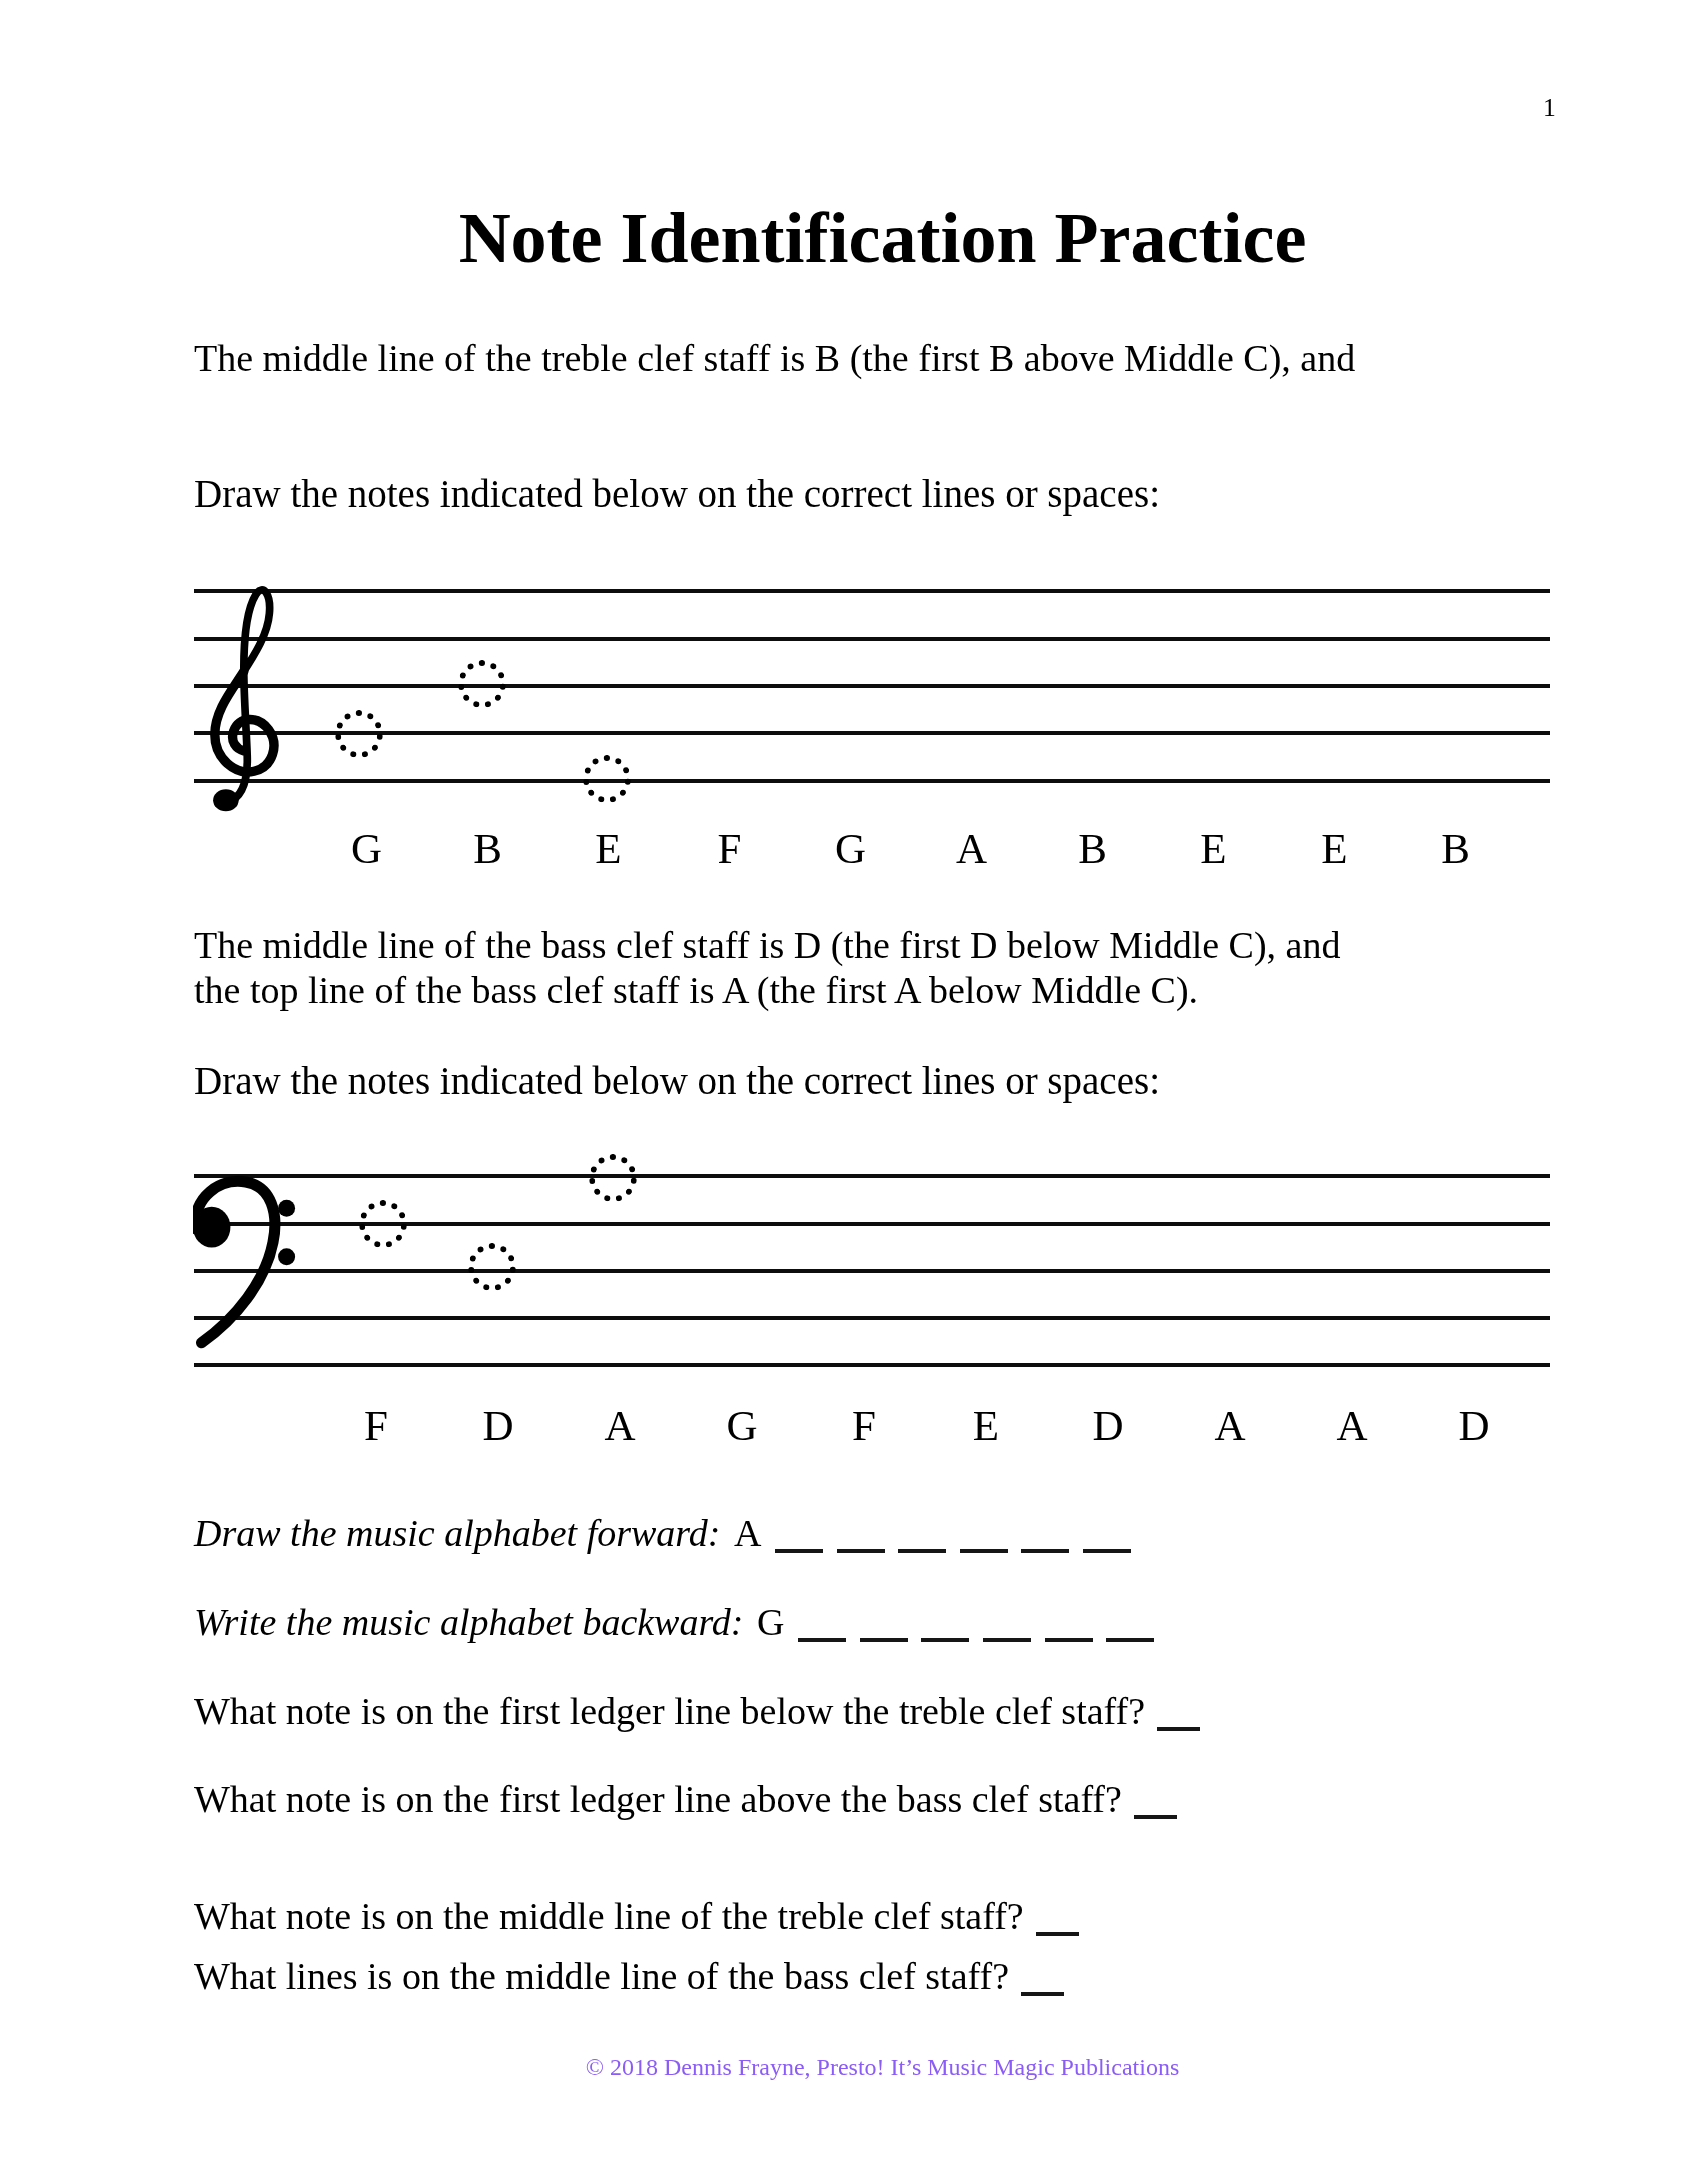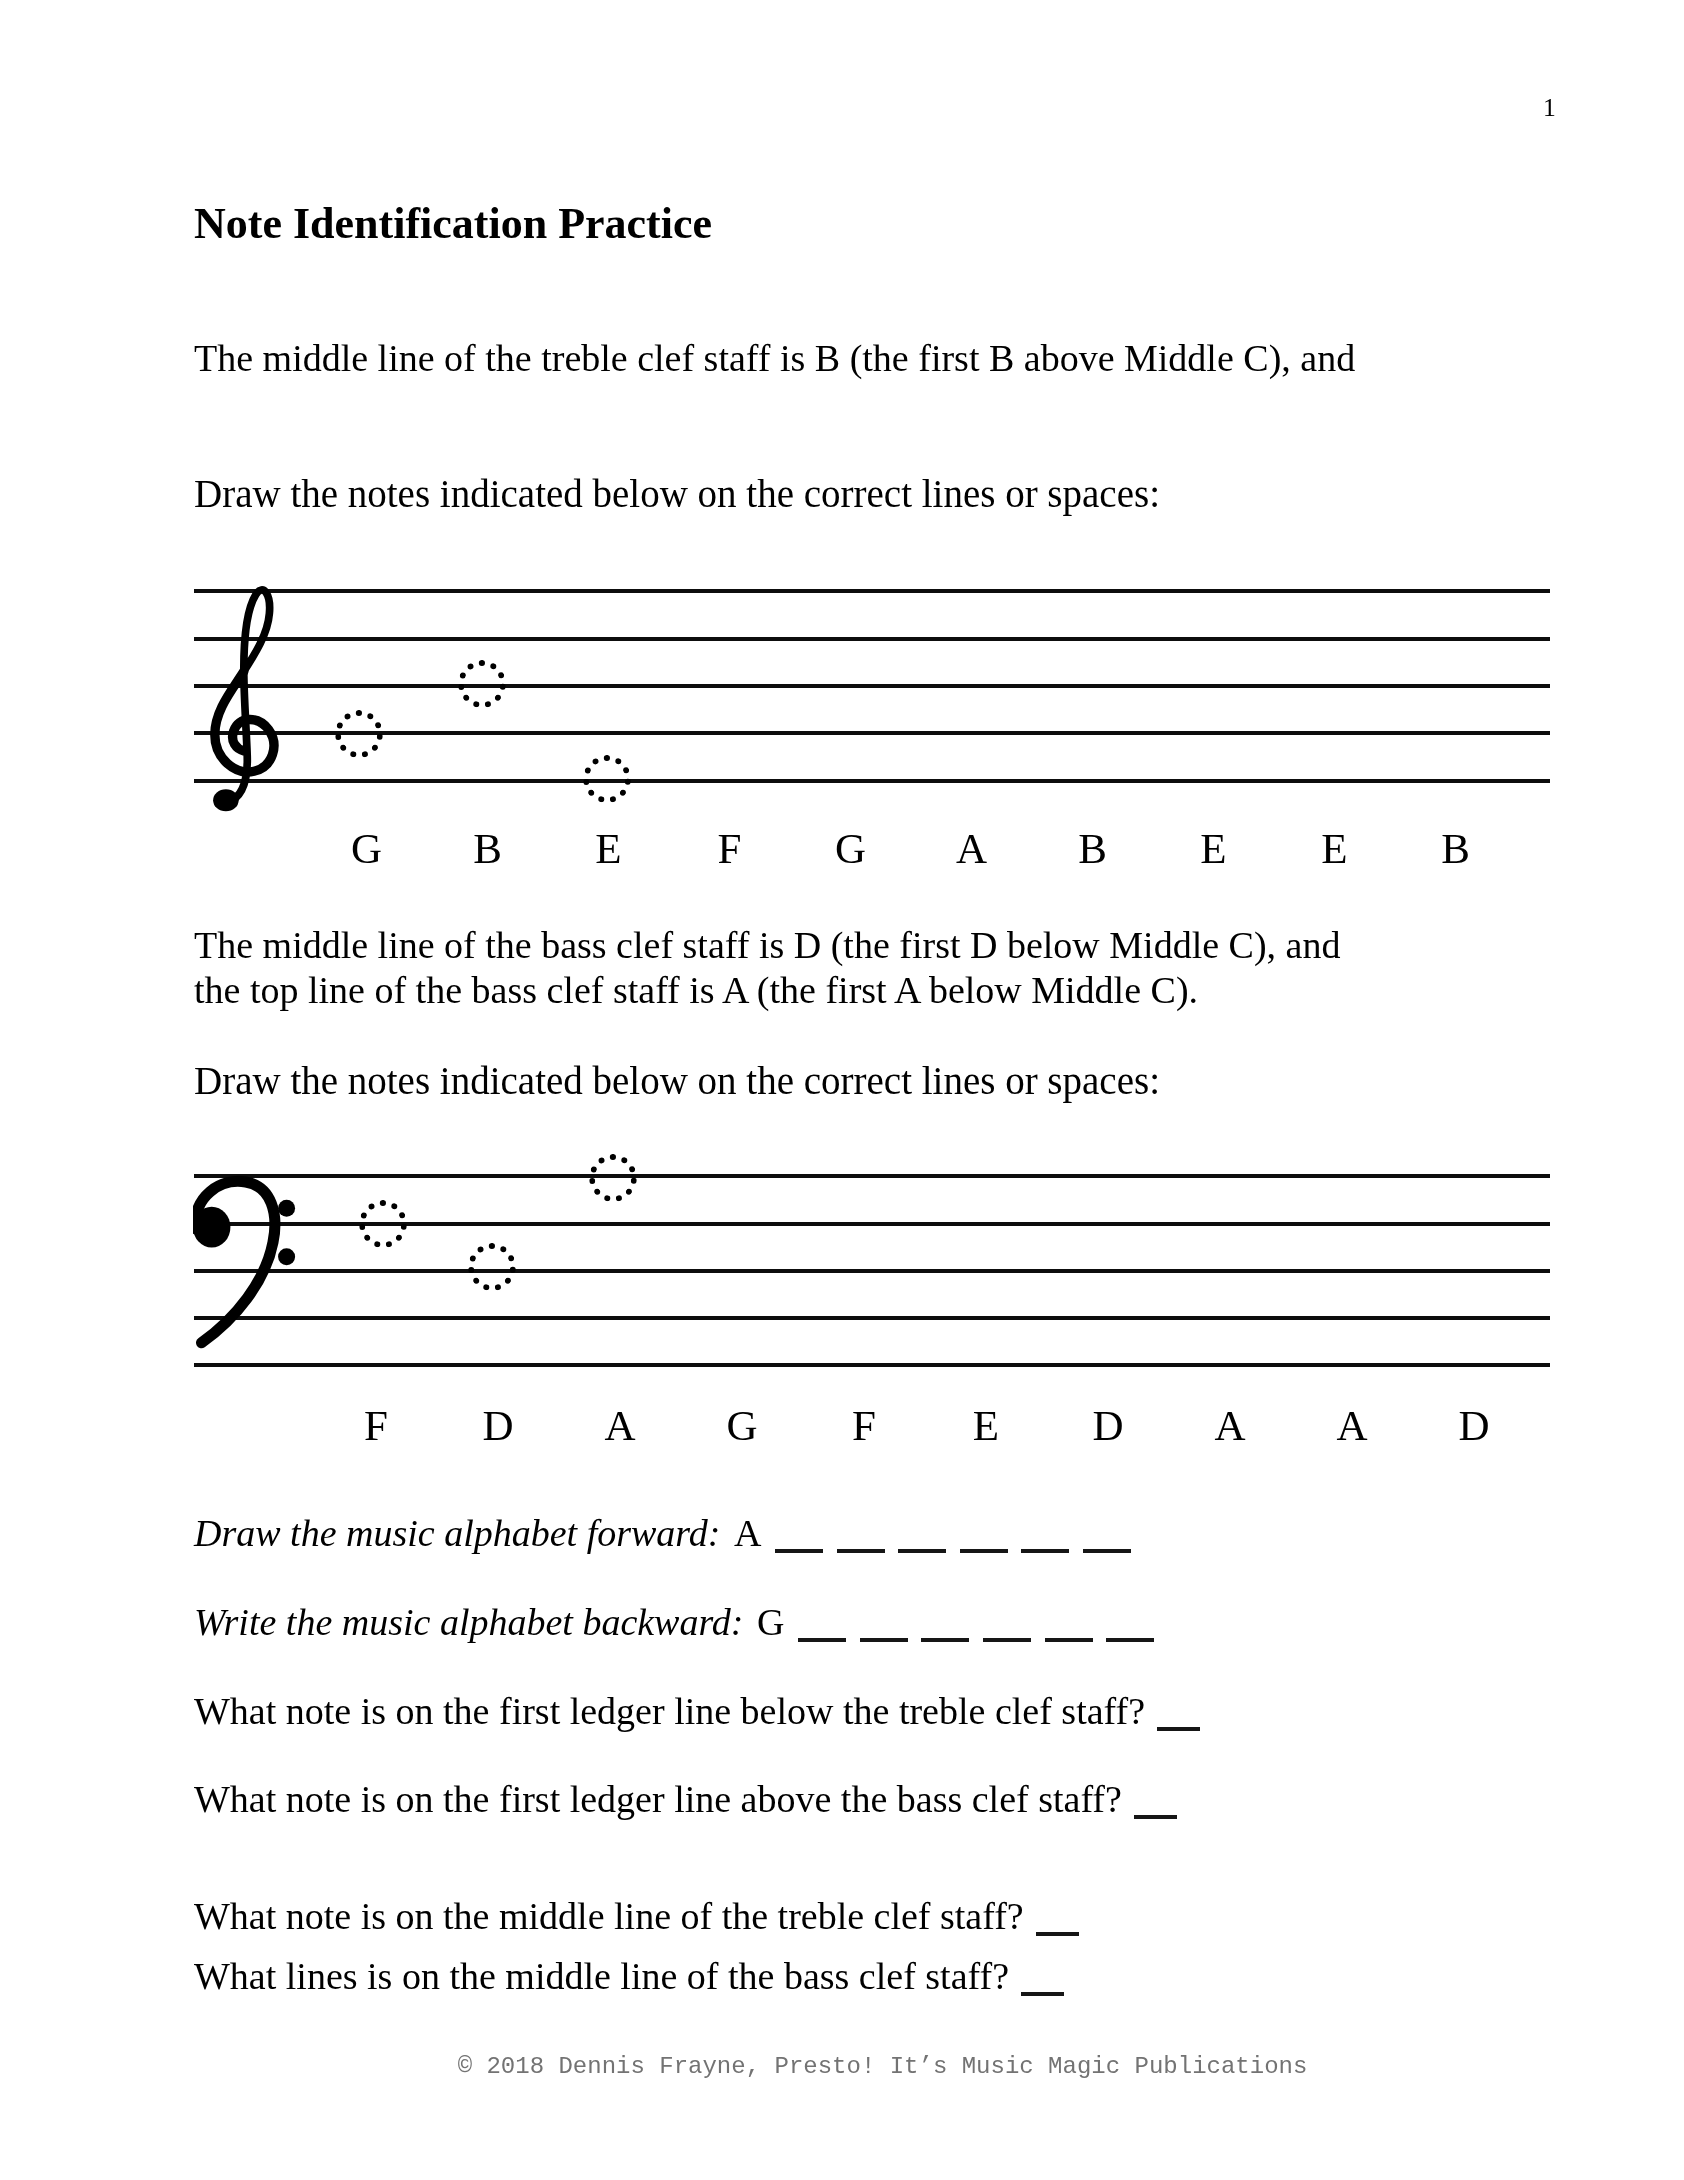--- a/index.html
+++ b/index.html
@@ -10,21 +10,21 @@
     font-family:"Liberation Serif",serif;
     color:#000;
     overflow:hidden;
   }
   .pagenum{
     position:absolute;top:95px;left:1543px;width:34px;
     font-size:25.6px;line-height:1;
   }
   .title{
     position:absolute;top:202px;left:194px;width:1377px;margin:0;
-    font-size:44px;font-weight:bold;line-height:1;
+    text-align:center;font-size:72px;font-weight:bold;line-height:1;
     letter-spacing:0px;
   }
   .para{
     position:absolute;left:194px;width:1414px;
     font-size:38px;line-height:45px;
   }
   .pline{display:block;}
   .instr{
     position:absolute;left:194px;width:1414px;
     font-size:39px;line-height:1;
@@ -52,22 +52,21 @@
   .it{font-style:italic;}
   .start{margin-left:13.6px;}
   .blank{
     display:inline-block;width:48px;height:4.3px;background:#161616;
     margin-left:13.6px;vertical-align:-6.8px;
   }
   .blank.single{width:43px;margin-left:12px;}
   .footer{
     position:absolute;top:2055px;left:194px;width:1377px;
     text-align:center;font-size:24px;line-height:1;
-    color:#737373;
-    font-family:Liberation Mono, monospace;
+    color:#8b5cf6;
   }
 </style>
 </head>
 <body>
 
 <div class="page">
 
   <div class="pagenum">1</div>
 
   <h1 class="title">Note Identification Practice</h1>

